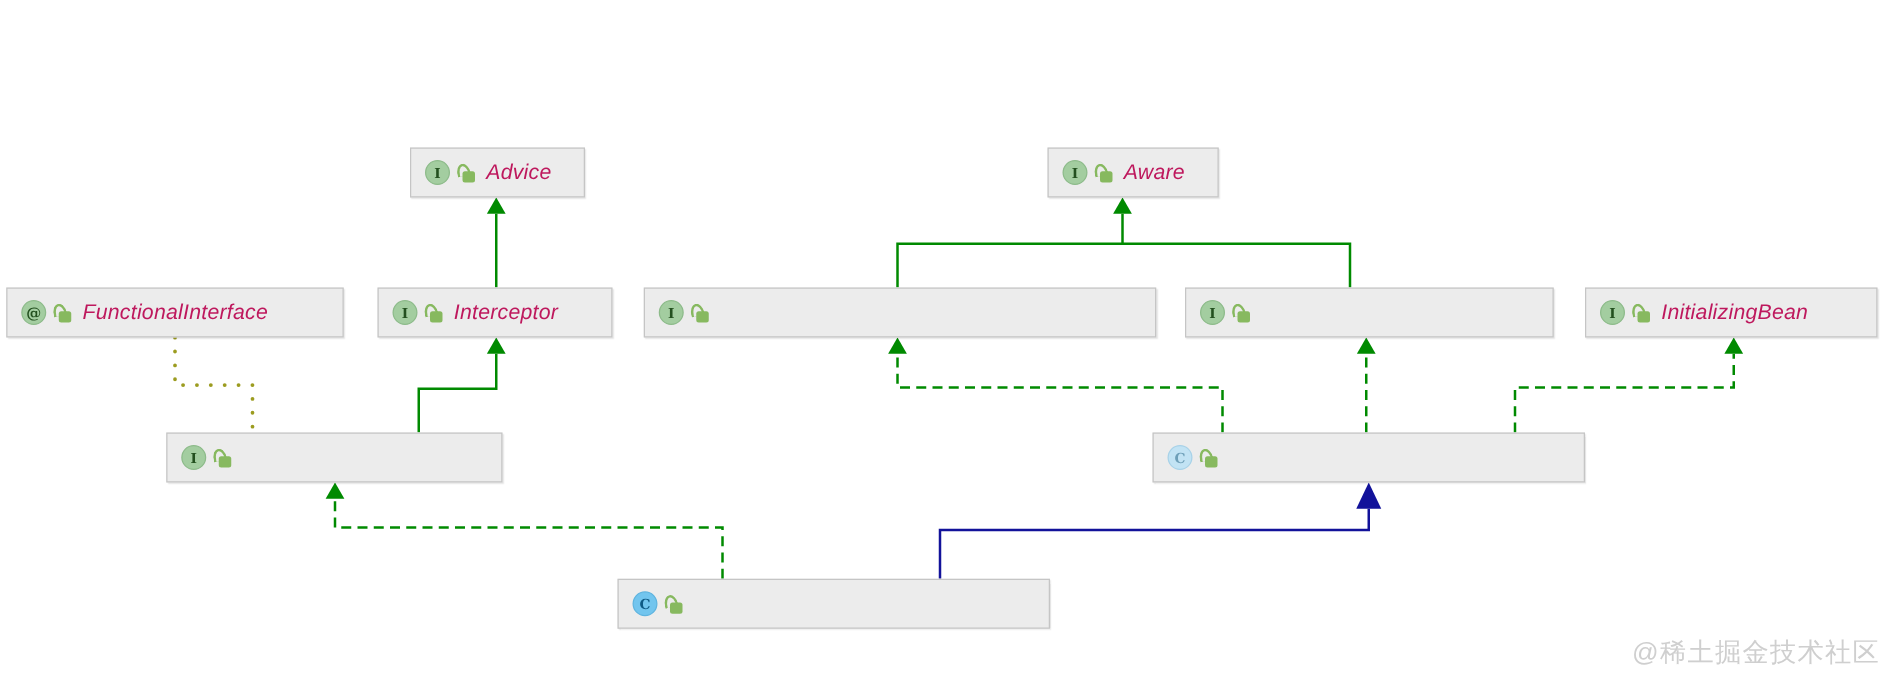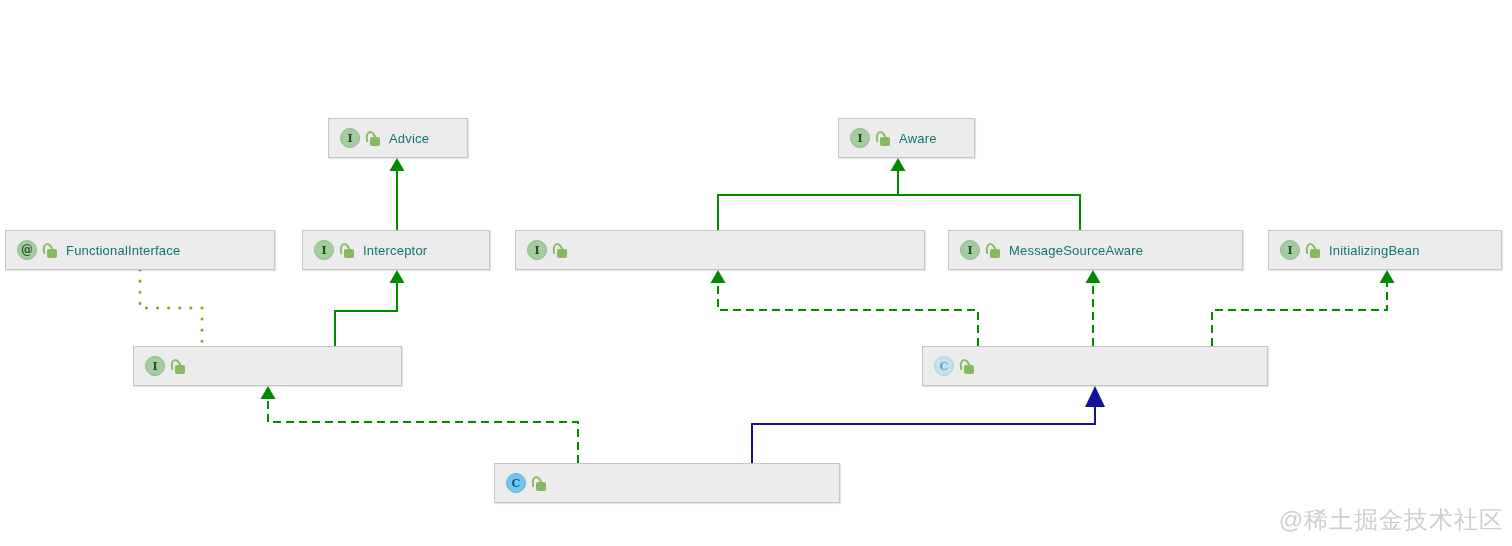--- a/index.html
+++ b/index.html
@@ -36,26 +36,27 @@
     position:absolute;left:-1px;top:0px;width:7px;height:8px;
     border:2px solid #87b95f;border-bottom:none;
     border-radius:50% 50% 0 0 / 90% 90% 0 0;
     transform:rotate(-14deg);
   }
   .lock .body{
     position:absolute;right:0;bottom:0;width:10px;height:9px;
     background:#87b95f;border-radius:2px;
   }
   .label{
-    margin-left:9px;font-size:13px;color:#0f766e;white-space:nowrap;
+    margin-left:9px;font-size:17px;color:#be185d;white-space:nowrap;
     letter-spacing:0.2px;
+    font-style:italic;
   }
   .watermark{
     position:absolute;right:8px;bottom:10px;
-    font-size:24px;color:#cfcfcf;letter-spacing:1px;
+    font-size:21px;color:#cfcfcf;letter-spacing:1px;
   }
 </style>
 </head>
 <body>
 
 <div id="canvas">
   <svg id="edge-layer" width="1512" height="546" viewBox="0 0 1512 546" xmlns="http://www.w3.org/2000/svg">
       <polygon points="397,158 404.5,171 389.5,171" fill="#008a00"></polygon>
       <polyline points="397,230 397,171" fill="none" stroke="#008a00" stroke-width="2"></polyline>
       <polyline points="718,230 718,195 1080,195 1080,230" fill="none" stroke="#008a00" stroke-width="2"></polyline>
@@ -114,21 +115,20 @@
         <span class="shackle"></span>
         <span class="body"></span>
       </span>
     </div>
     <div class="node" style="left: 948px; top: 230px; width: 295px; height: 40px;">
       <span class="kind-icon interface">I</span>
       <span class="lock">
         <span class="shackle"></span>
         <span class="body"></span>
       </span>
-      <span class="label">MessageSourceAware</span>
     </div>
     <div class="node" style="left: 1268px; top: 230px; width: 234px; height: 40px;">
       <span class="kind-icon interface">I</span>
       <span class="lock">
         <span class="shackle"></span>
         <span class="body"></span>
       </span>
       <span class="label">InitializingBean</span>
     </div>
     <div class="node" style="left: 133px; top: 346px; width: 269px; height: 40px;">

